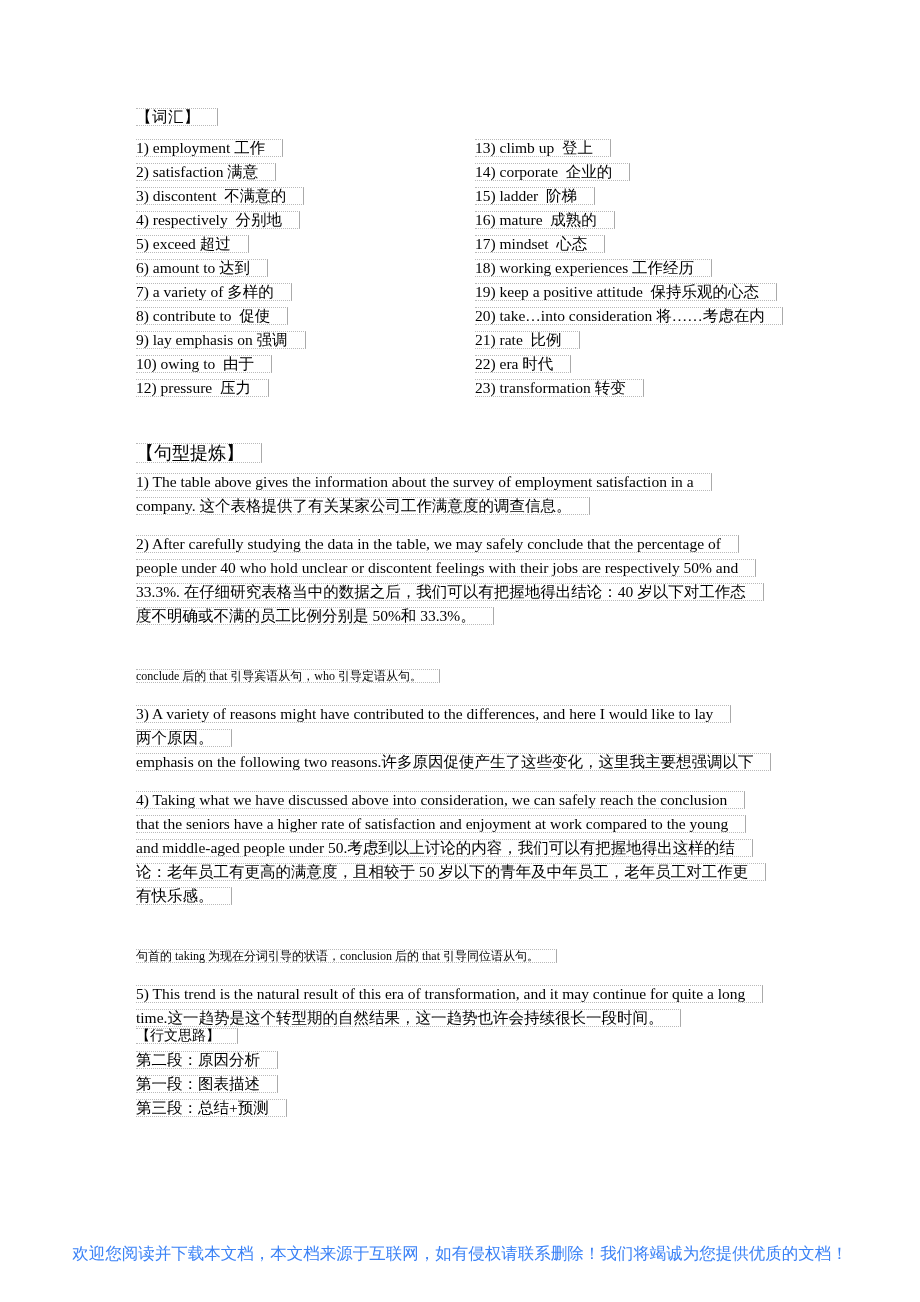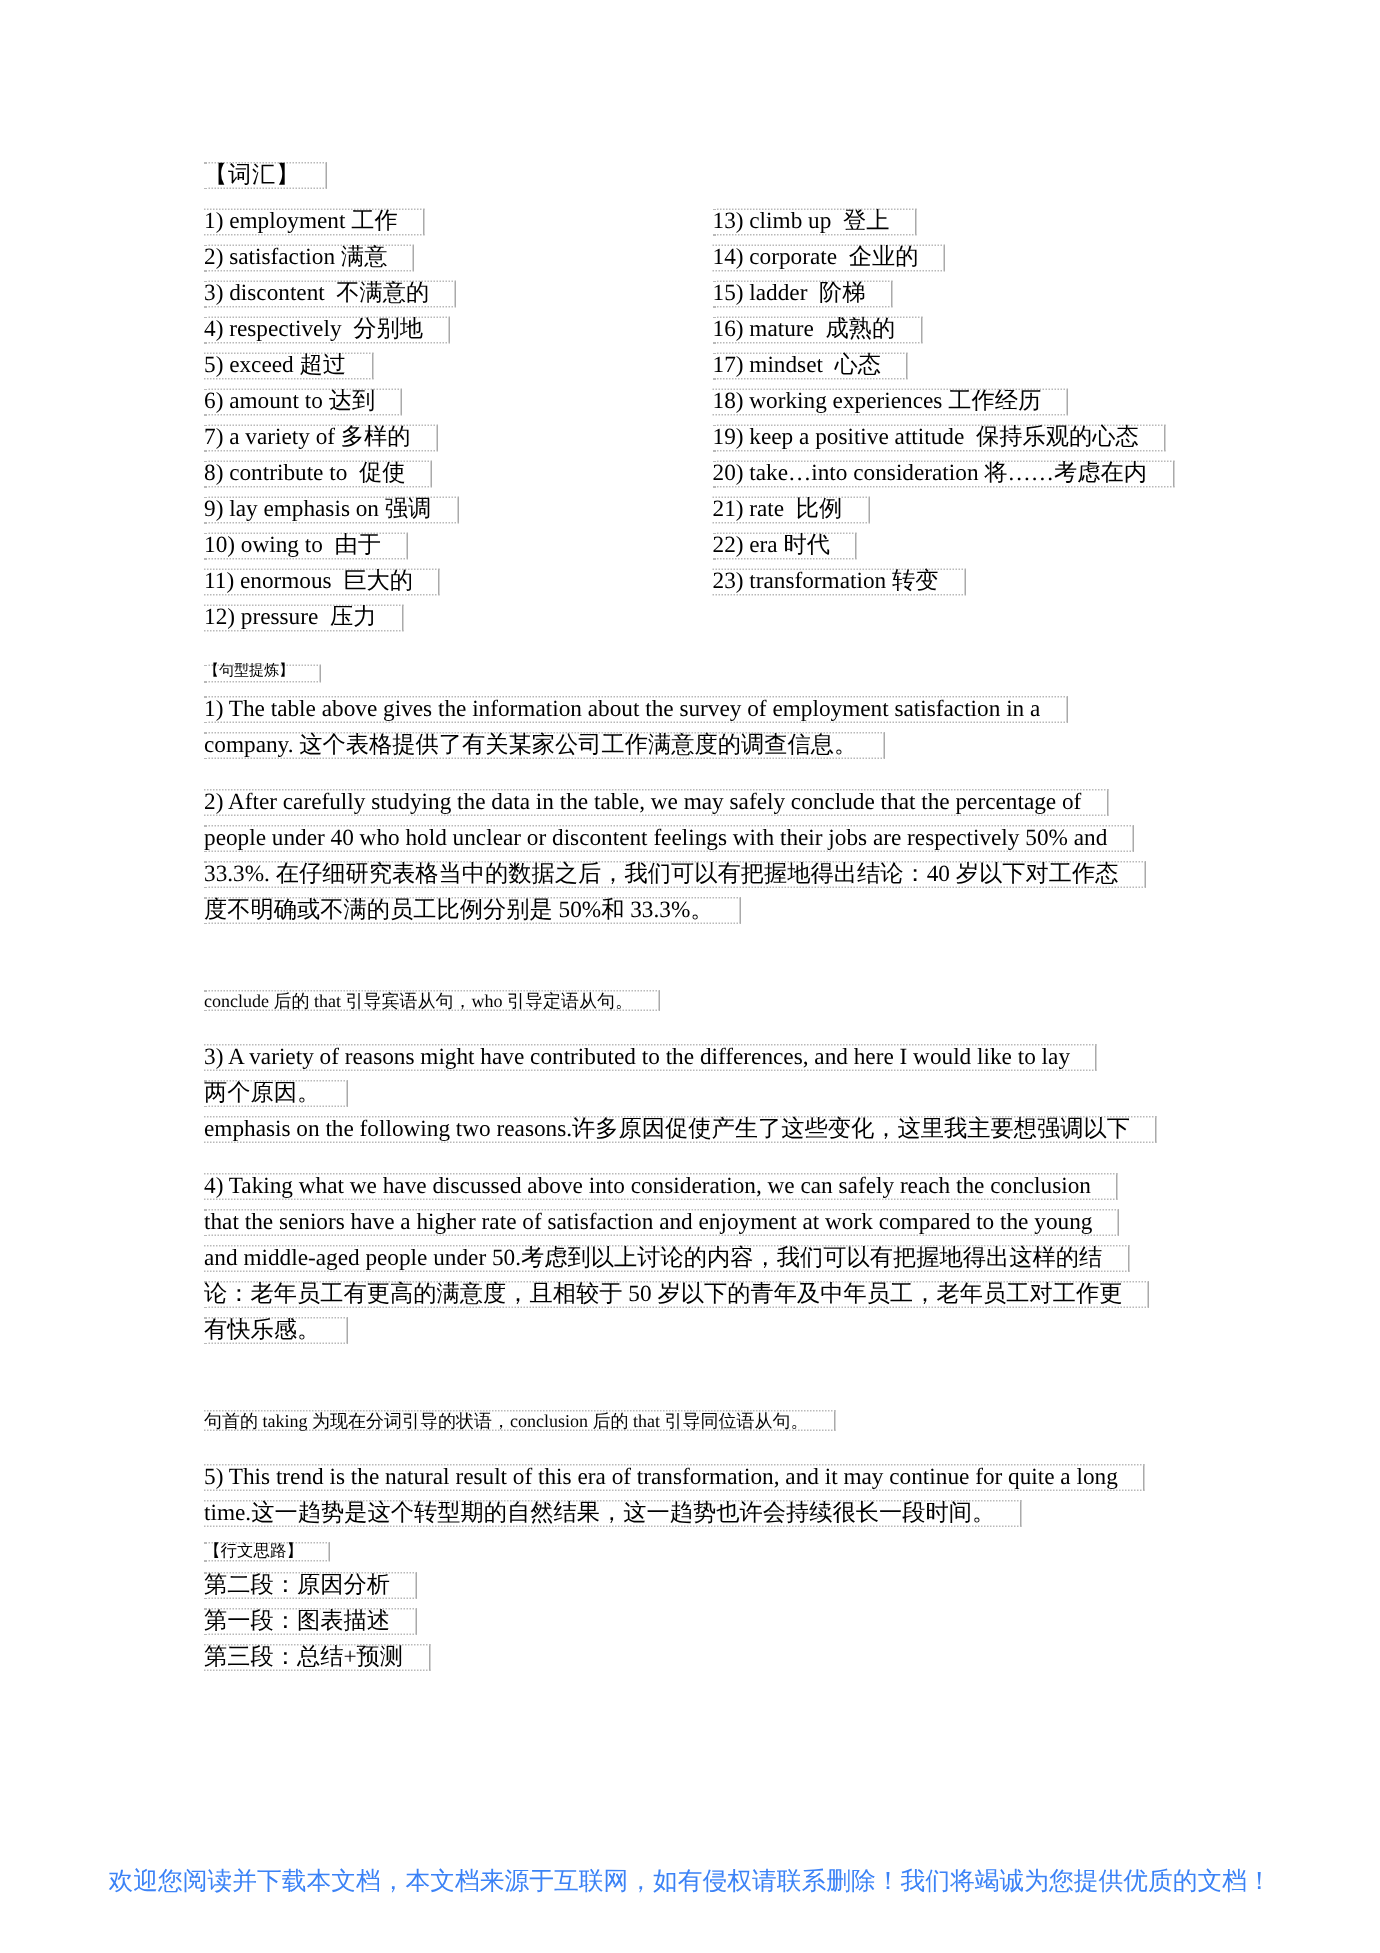--- a/index.html
+++ b/index.html
@@ -76,34 +76,33 @@
     white-space: nowrap;
   }
   .pattern-note {
     font-size: 12px;
     line-height: 24px;
     height: 24px;
     white-space: nowrap;
     margin-top: 36px;
   }
   .pattern-head {
-    font-size: 10px;
+    font-size: 18px;
     margin-bottom: 6px;
-    font-family: Liberation Mono, monospace;
   }
 
   
   .outline-section {
     position: absolute;
     left: 136px;
     top: 1028px;
     width: 400px;
   }
   .outline-head {
-    font-size: 11px;
+    font-size: 14px;
     margin-bottom: 4px;
   }
   .outline-item {
     font-size: 15.5px;
     line-height: 24px;
     height: 24px;
     white-space: nowrap;
   }
 
   
@@ -133,21 +132,20 @@
         <div class="vocab-item"><span class="run">1) employment 工作</span></div>
         <div class="vocab-item"><span class="run">2) satisfaction 满意</span></div>
         <div class="vocab-item"><span class="run">3) discontent  不满意的</span></div>
         <div class="vocab-item"><span class="run">4) respectively  分别地</span></div>
         <div class="vocab-item"><span class="run">5) exceed 超过</span></div>
         <div class="vocab-item"><span class="run">6) amount to 达到</span></div>
         <div class="vocab-item"><span class="run">7) a variety of 多样的</span></div>
         <div class="vocab-item"><span class="run">8) contribute to  促使</span></div>
         <div class="vocab-item"><span class="run">9) lay emphasis on 强调</span></div>
         <div class="vocab-item"><span class="run">10) owing to  由于</span></div>
-        <div class="vocab-item"><span class="run">11) enormous  巨大的</span></div>
         <div class="vocab-item"><span class="run">12) pressure  压力</span></div>
       </div>
       <div class="vocab-col right">
         <div class="vocab-item"><span class="run">13) climb up  登上</span></div>
         <div class="vocab-item"><span class="run">14) corporate  企业的</span></div>
         <div class="vocab-item"><span class="run">15) ladder  阶梯</span></div>
         <div class="vocab-item"><span class="run">16) mature  成熟的</span></div>
         <div class="vocab-item"><span class="run">17) mindset  心态</span></div>
         <div class="vocab-item"><span class="run">18) working experiences 工作经历</span></div>
         <div class="vocab-item"><span class="run">19) keep a positive attitude  保持乐观的心态</span></div>

